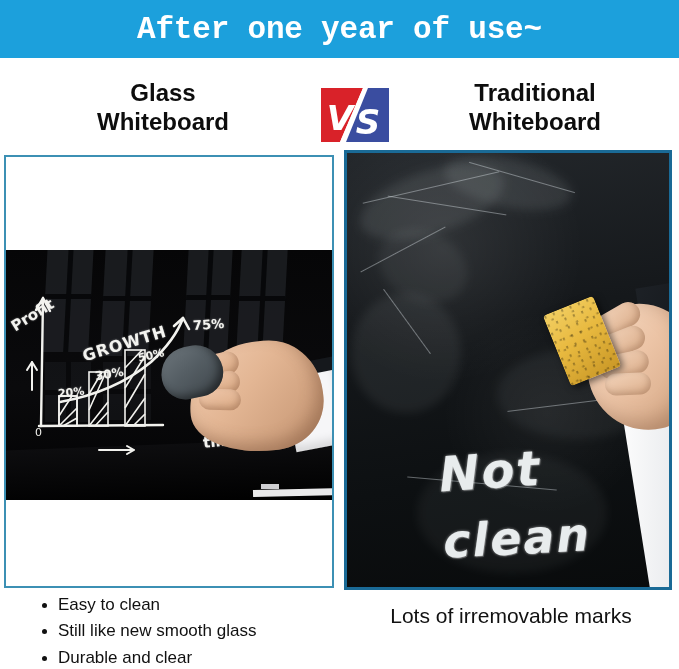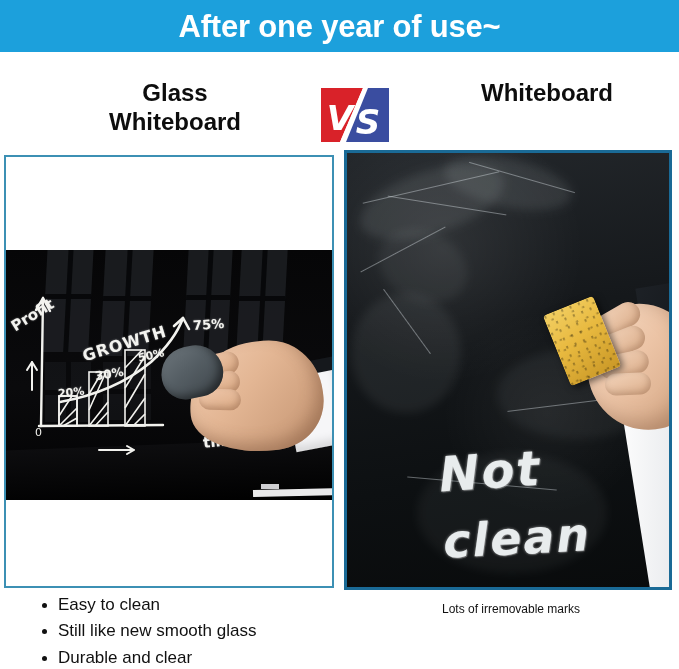--- a/index.html
+++ b/index.html
@@ -12,40 +12,41 @@
     height: 669px;
     font-family: "Liberation Sans", sans-serif;
     overflow: hidden;
     position: relative;
   }
 
   
   .banner {
     position: absolute;
     left: 0; top: 0;
-    width: 679px; height: 52px;
+    width: 679px; height: 58px;
     background: #1ca0dc;
     display: flex;
     align-items: center;
     justify-content: center;
+    font-family: Liberation Mono, monospace;
   }
   .banner-title {
     color: #ffffff;
     font-size: 31px;
     font-weight: bold;
     letter-spacing: -0.2px;
     line-height: 1;
     white-space: nowrap;
   }
 
   
   .heads {
     position: absolute;
     left: 0; top: 58px;
-    width: 626px; height: 90px; margin-left: 12px;
+    width: 626px; height: 90px;
   }
   .head {
     position: absolute;
     top: 20px;
     text-align: center;
     font-size: 24px;
     font-weight: bold;
     color: #0d0d0d;
     line-height: 1.22;
   }
@@ -317,38 +318,39 @@
     left: 2px; top: 11px;
     width: 5px; height: 5px;
     background: #111111;
     border-radius: 50%;
   }
   .right-caption {
     position: absolute;
     left: 356px; top: 600px;
     width: 310px;
     text-align: center;
-    font-size: 12px;
+    font-size: 21px;
     color: #111111;
     line-height: 1.5;
   }
 </style>
 </head>
 <body>
 
 <div class="banner">
   <div class="banner-title">After one year of use~</div>
 </div>
 
 <div class="heads">
   <div class="head head-left">
     <div>Glass</div>
     <div>Whiteboard</div>
   </div>
   <div class="head head-right">
+    <div>Traditional</div>
     <div>Whiteboard</div>
   </div>
 </div>
 
 <div class="vs-badge">
   <svg width="74" height="58" viewBox="0 0 74 58">
     <polygon points="3,2 45,2 22,56 3,56" fill="#d92229"></polygon>
     <polygon points="48,2 71,2 71,56 26,56" fill="#3a4da0"></polygon>
     <polygon points="45,2 50,2 28,56 22,56" fill="#ffffff"></polygon>
     <text x="22" y="44" font-family="DejaVu Sans, sans-serif" font-size="34" font-weight="bold" font-style="italic" fill="#ffffff" text-anchor="middle">V</text>

